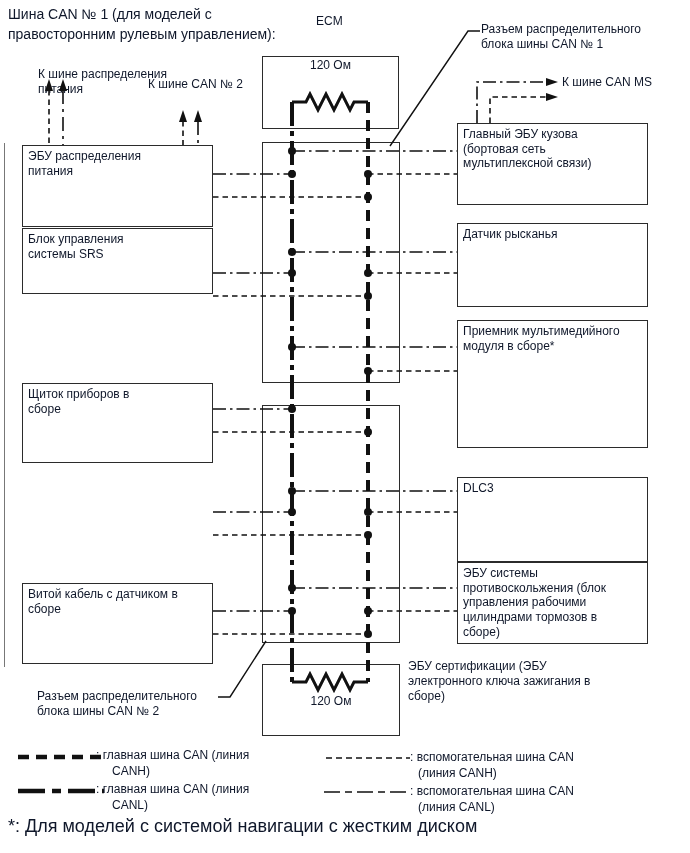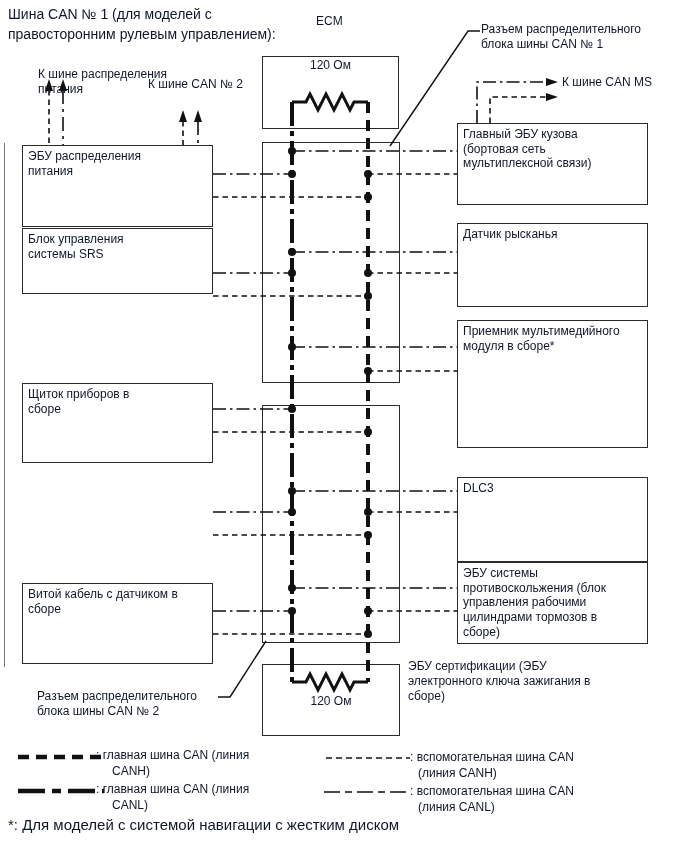--- a/index.html
+++ b/index.html
@@ -13,21 +13,21 @@
     position:absolute;border:1.6px solid #2b2b2b;background:transparent;
     box-sizing:border-box;font-size:12px;line-height:1.22;padding:3px 5px;
     white-space:pre-line;z-index:1;
   }
   .plain-label{font-size:12px;line-height:1.25;z-index:3;}
   .title{font-size:14px;line-height:1.4;z-index:3;}
   #wires{position:absolute;left:0;top:0;z-index:5;pointer-events:none;}
   .legend-label{font-size:12px;line-height:1.35;white-space:pre-line;z-index:3;}
   .hang16{padding-left:16px;text-indent:-16px;}
   .hang8{padding-left:8px;text-indent:-8px;}
-  .footnote{font-size:15px;z-index:3;}
+  .footnote{font-size:18px;z-index:3;}
   svg{display:block;}
 </style>
 </head>
 <body>
 
 <div id="canvas">
 
   <div class="abs title pre" style="left:8px;top:5px;width:330px;">Шина CAN № 1 (для моделей с
 правосторонним рулевым управлением):</div>
   <div class="abs plain-label" style="left:316px;top:14px;">ECM</div>

